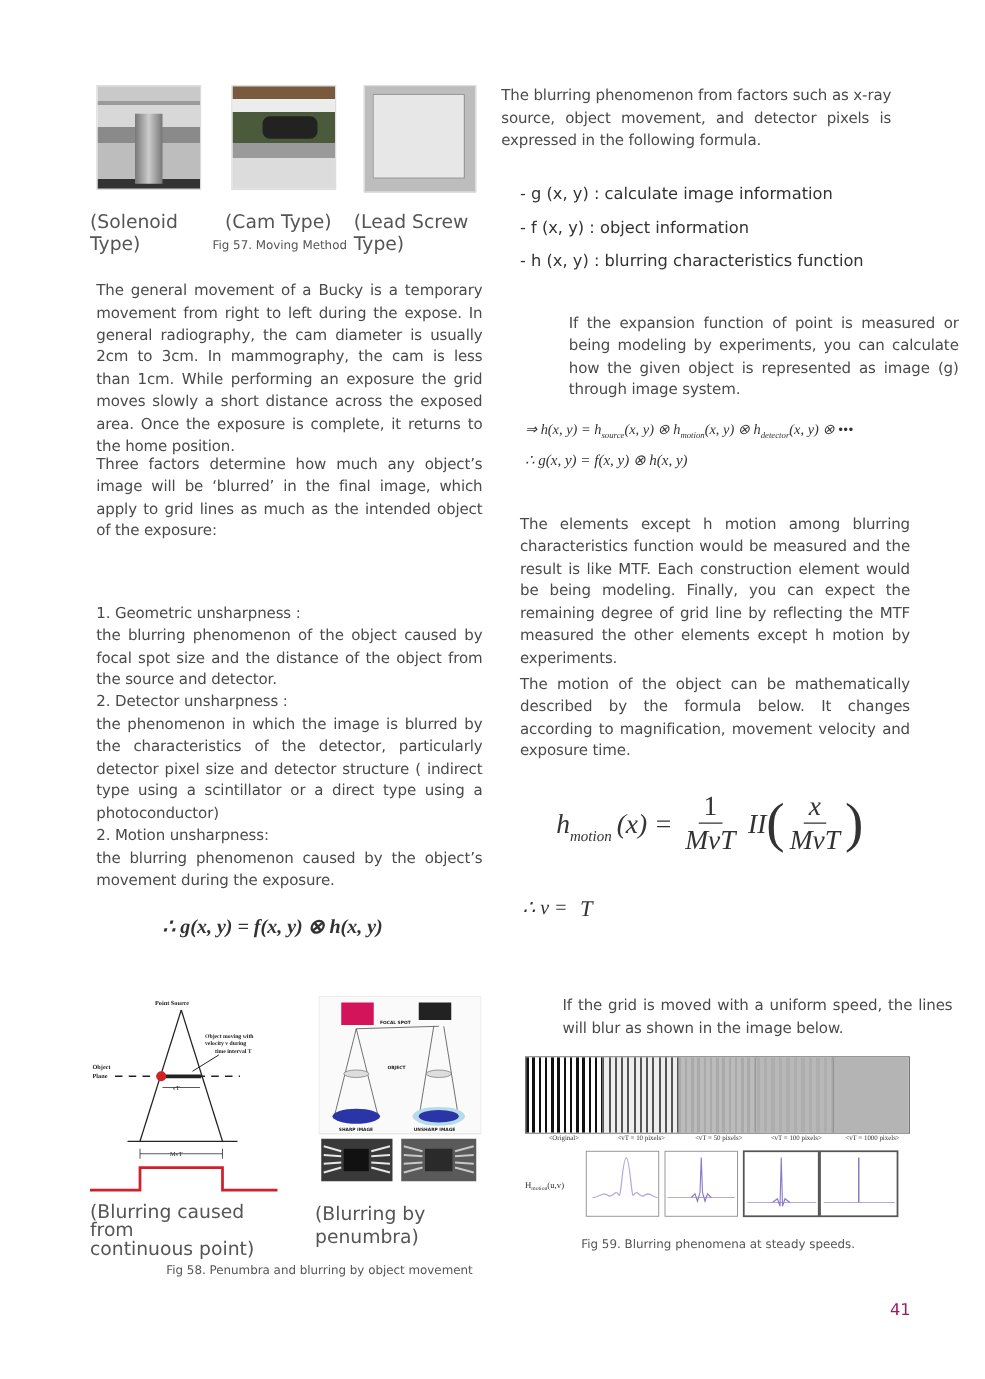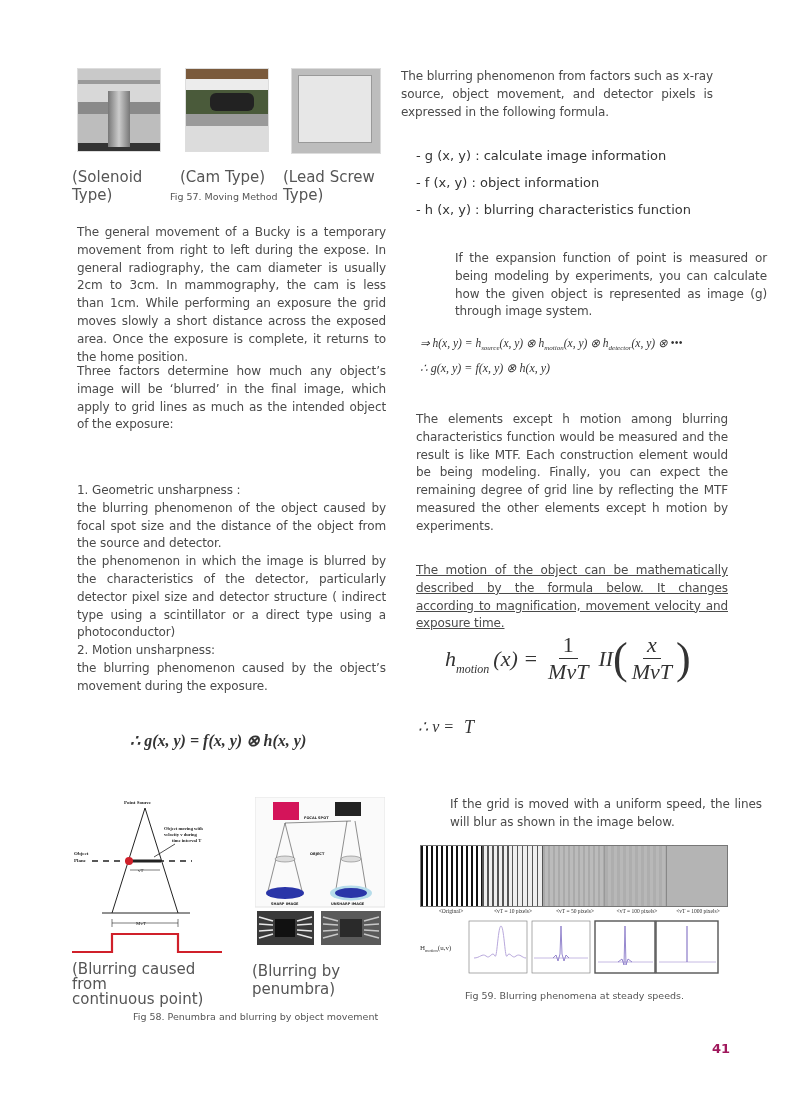--- a/index.html
+++ b/index.html
@@ -36,20 +36,21 @@
 
 <div class="abs para" style="left:77px;top:224px;width:309px;">The general movement of a Bucky is a temporary movement from right to left during the expose. In general radiography, the cam diameter is usually 2cm to 3cm. In mammography, the cam is less than 1cm. While performing an exposure the grid moves slowly a short distance across the exposed area. Once the exposure is complete, it returns to the home position.</div>
 <div class="abs para" style="left:77px;top:363px;width:309px;">Three factors determine how much any object’s image will be ‘blurred’ in the final image, which apply to grid lines as much as the intended object of the exposure:</div>
 
 <div class="abs para" style="left:77px;top:482px;width:309px;">
   <div>
     <div>1. Geometric unsharpness :</div>
     <div>the blurring phenomenon of the object caused by focal spot size and the  distance of the object from the source and detector.</div>
   </div>
   <div>
+    <div>2. Detector unsharpness :</div>
     <div>the phenomenon in which the image is blurred by the characteristics of the detector, particularly detector pixel size and detector structure ( indirect type using a scintillator or a direct type using a photoconductor)</div>
   </div>
   <div>
     <div>2. Motion unsharpness:</div>
     <div>the blurring phenomenon caused by the object’s movement during the exposure.</div>
   </div>
 </div>
 
 <div class="abs math" style="left:130px;top:731px;font-size:16px;font-weight:bold;">∴ g(x, y) = f(x, y) ⊗ h(x, y)</div>
 
@@ -62,21 +63,21 @@
 </div>
 
 <div class="abs para" style="left:416px;top:250px;width:312px;margin-left:39px;">If the expansion function of point is measured or being modeling by experiments, you can calculate how the given object is represented as image (g) through image system.</div>
 
 <div class="abs math" style="left:420px;top:336px;font-size:11.5px;white-space:nowrap;">
   <span>⇒ h(x, y) = h</span><sub style="font-size:7px">source</sub><span>(x, y) ⊗ h</span><sub style="font-size:7px">motion</sub><span>(x, y) ⊗ h</span><sub style="font-size:7px">detector</sub><span>(x, y) ⊗ •••</span>
 </div>
 <div class="abs math" style="left:420px;top:361px;font-size:12px;">∴ g(x, y) = f(x, y) ⊗ h(x, y)</div>
 
 <div class="abs para" style="left:416px;top:411px;width:312px;">The elements except h motion among blurring characteristics function would be measured and the result is like MTF. Each construction element would be being modeling. Finally, you can expect the remaining degree of grid line by reflecting the MTF measured the other elements except h motion by experiments.</div>
-<div class="abs para" style="left:416px;top:562px;width:312px;text-decoration:underline;">The motion of the object can be mathematically described by the formula below. It changes according to magnification, movement velocity and exposure time.</div>
+<div class="abs para" style="left:416px;top:539px;width:312px;">The motion of the object can be mathematically described by the formula below. It changes according to magnification, movement velocity and exposure time.</div>
 
 <div class="abs math" style="left:445px;top:632px;font-size:22px;white-space:nowrap;display:flex;align-items:center;">
   <span>h</span>
     <sub style="font-size:12px;align-self:flex-end;margin-bottom:8px;">motion</sub>
   <span style="margin-left:4px">(x) =</span>
   <span class="frac" style="margin-left:6px;">
     <span class="num" style="font-style:normal">1</span>
     <span class="den">MvT</span>
   </span>
   <span style="margin-left:6px">II</span>
@@ -207,13 +208,13 @@
   </g>
   <g>
     <rect x="188" y="1" width="62" height="52" fill="#fff" stroke="#555" stroke-width="1.4"></rect>
     <line x1="191" y1="42" x2="248" y2="42" stroke="#b8a8dc" stroke-width="0.8"></line>
     <line x1="219" y1="42" x2="219" y2="6" stroke="#8a7ac8" stroke-width="1.2"></line>
   </g>
 </svg>
 
 <div class="abs caption" style="left:465px;top:990px;">Fig 59. Blurring phenomena at steady speeds.</div>
 
-<div class="abs" style="left:712px;top:1041px;font-size:13px;font-weight:bold;color:#a0185c;">41</div>
+<div class="abs" style="left:712px;top:1041px;font-size:13px;font-weight:normal;color:#a0185c;">41</div>
 
 </body></html>

